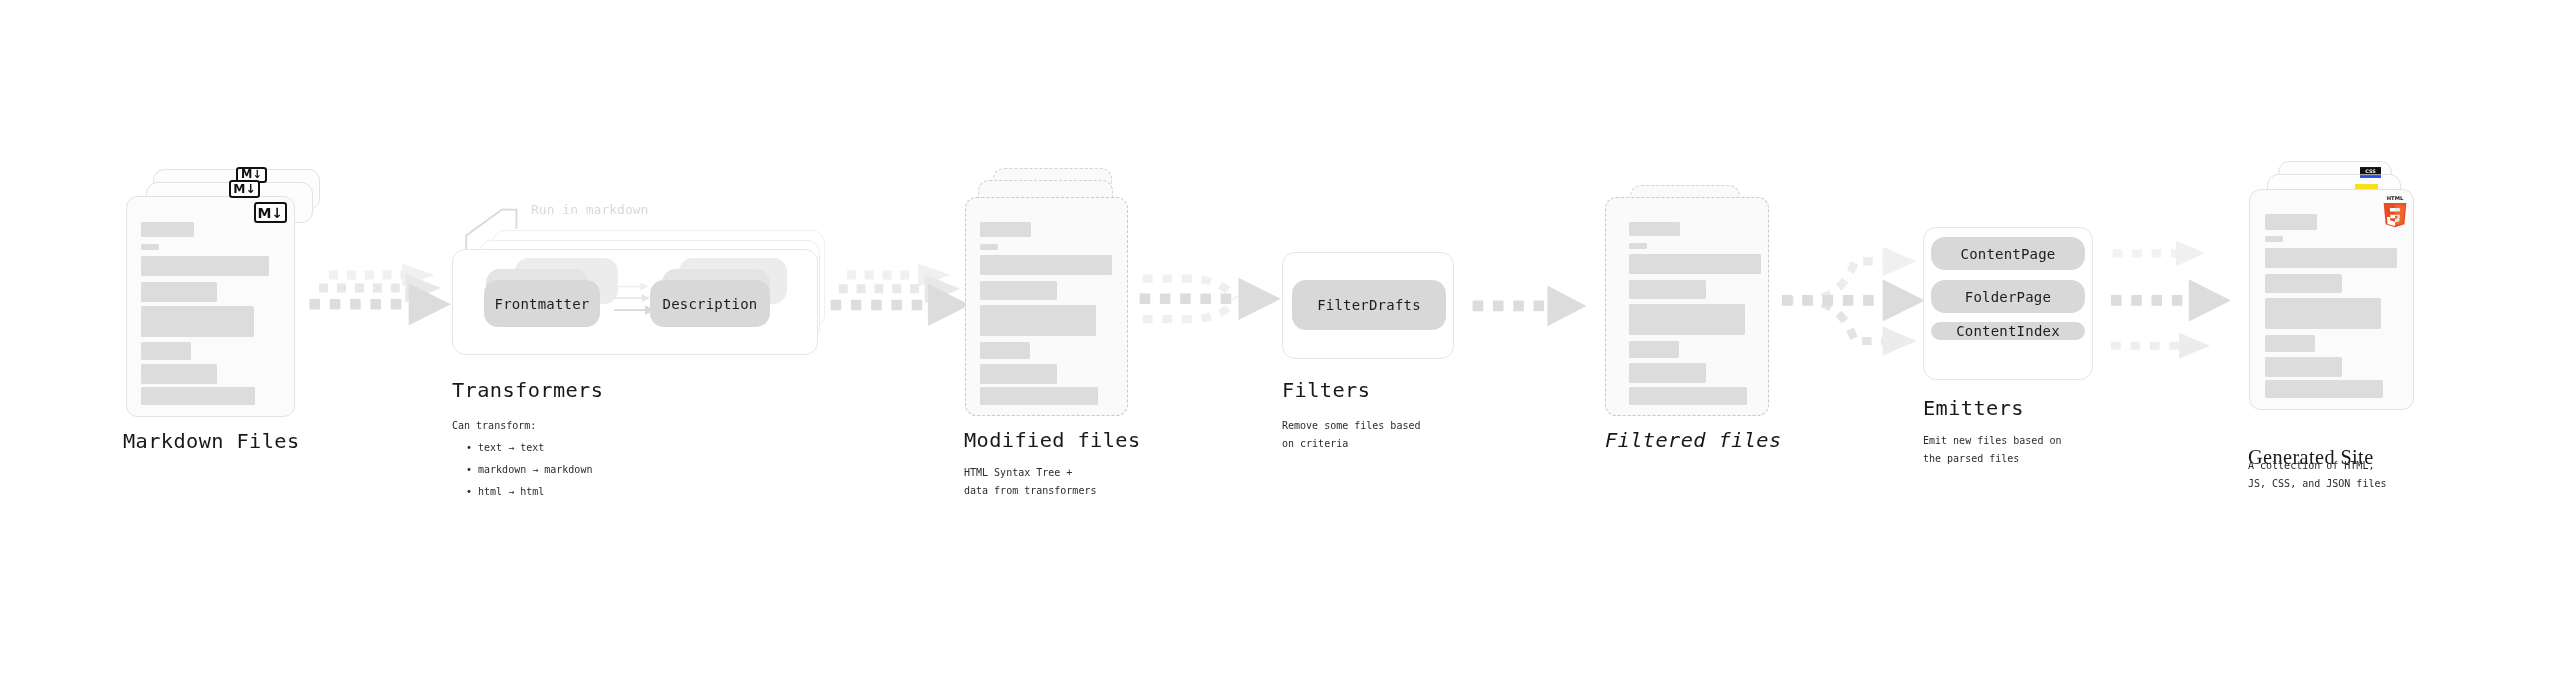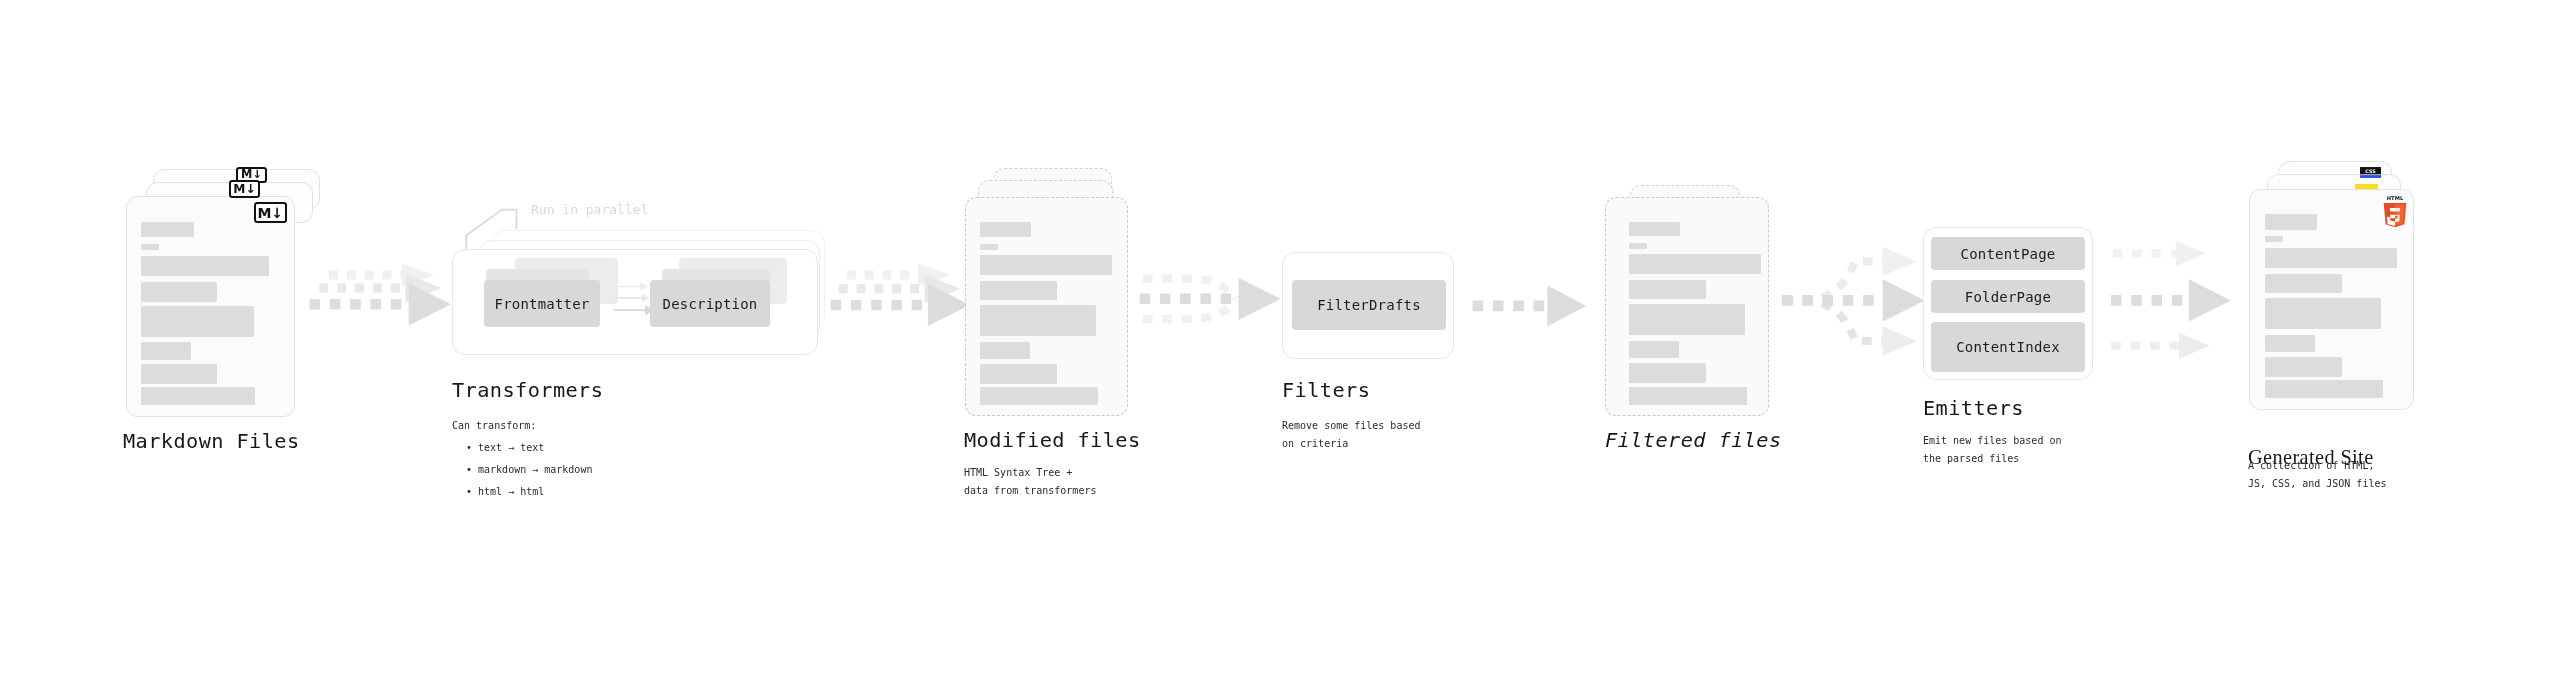--- a/index.html
+++ b/index.html
@@ -30,21 +30,21 @@
     white-space:pre;
   }
 
   
   .group{
     position:absolute;box-sizing:border-box;background:#ffffff;
     border:1.3px solid #e7e7e7;border-radius:13px;
   }
   .chip{
     position:absolute;box-sizing:border-box;background:#d8d8d8;
-    border-radius:4px;display:flex;align-items:center;justify-content:center;
+    border-radius:14px;display:flex;align-items:center;justify-content:center;
     font-size:14px;color:#1c1d1f;white-space:nowrap;letter-spacing:0.2px;
   }
 
   
   .mdbadge{
     position:absolute;box-sizing:border-box;border:2.4px solid #111;
     border-radius:3.3px;background:#fff;display:flex;align-items:center;
     justify-content:center;gap:0.8px;font-weight:bold;line-height:1;
     font-family:"DejaVu Sans","Liberation Sans",sans-serif;
   }
@@ -89,21 +89,21 @@
       <line x1="4" y1="52" x2="134" y2="52" stroke="#dddddd" stroke-width="13" stroke-dasharray="13 12"></line>
       <polygon points="126,26 178,52 126,78" fill="#dcdcdc"></polygon>
     </g>
   </svg>
 
   <div class="node">
 
     <svg style="left:463px;top:203px;width:89px;height:61px;" viewBox="0 0 110 75">
       <path d="M4 72 L4 40 L48 8 L66 8 L66 32" fill="none" stroke="#d8d8d8" stroke-width="2.2"></path>
     </svg>
-    <div class="rip" style="left:531px;top:202px;">Run in parallel</div>
+    <div class="rip" style="left:531px;top:202px;">Run in markdown</div>
 
     <div class="group" style="left:492px;top:230px;width:333px;height:98px;border-color:#f1f1f1;"></div>
     <div class="group" style="left:479px;top:240px;width:341px;height:101px;border-color:#ededed;"></div>
     <div class="group" style="left:452px;top:249px;width:366px;height:106px;border-color:#e7e7e7;"></div>
 
     <div class="chip" style="left:515px;top:258px;width:103px;height:46px;background:#ececec;color:transparent;"></div>
     <div class="chip" style="left:486px;top:269px;width:103px;height:46px;background:#e4e4e4;color:transparent;"></div>
     <div class="chip" style="left:484px;top:280px;width:116px;height:47px;">Frontmatter</div>
 
     <div class="chip" style="left:679px;top:258px;width:108px;height:46px;background:#ececec;color:transparent;"></div>
@@ -211,21 +211,21 @@
     <polygon points="126,12 168,30 126,48" fill="#f0f0f0"></polygon>
     <polygon points="126,52 178,78 126,104" fill="#dcdcdc"></polygon>
     <polygon points="126,110 168,128 126,146" fill="#ececec"></polygon>
   </svg>
 
   <div class="node">
     <div class="group" style="left:1923px;top:227px;width:170px;height:153px;"></div>
 
     <div class="chip" style="left:1931px;top:237px;width:154px;height:33px;">ContentPage</div>
     <div class="chip" style="left:1931px;top:280px;width:154px;height:33px;">FolderPage</div>
-    <div class="chip" style="left:1931px;top:322px;width:154px;height:50px;">ContentIndex</div>
+    <div class="chip" style="left:1931px;top:322px;width:154px;height:18px;">ContentIndex</div>
 
     <div class="title" style="left:1923px;top:396px;">Emitters</div>
     <div class="sub" style="left:1923px;top:432px;">Emit new files based on
 the parsed files</div>
   </div>
 
   <svg style="left:2111px;top:237px;width:154px;height:130px;" viewBox="0 0 190 160">
     <g stroke-linecap="butt">
       <line x1="2" y1="20" x2="86" y2="20" stroke="#f2f2f2" stroke-width="10" stroke-dasharray="12 12"></line>
       <polygon points="80,4 116,20 80,36" fill="#f0f0f0"></polygon>

